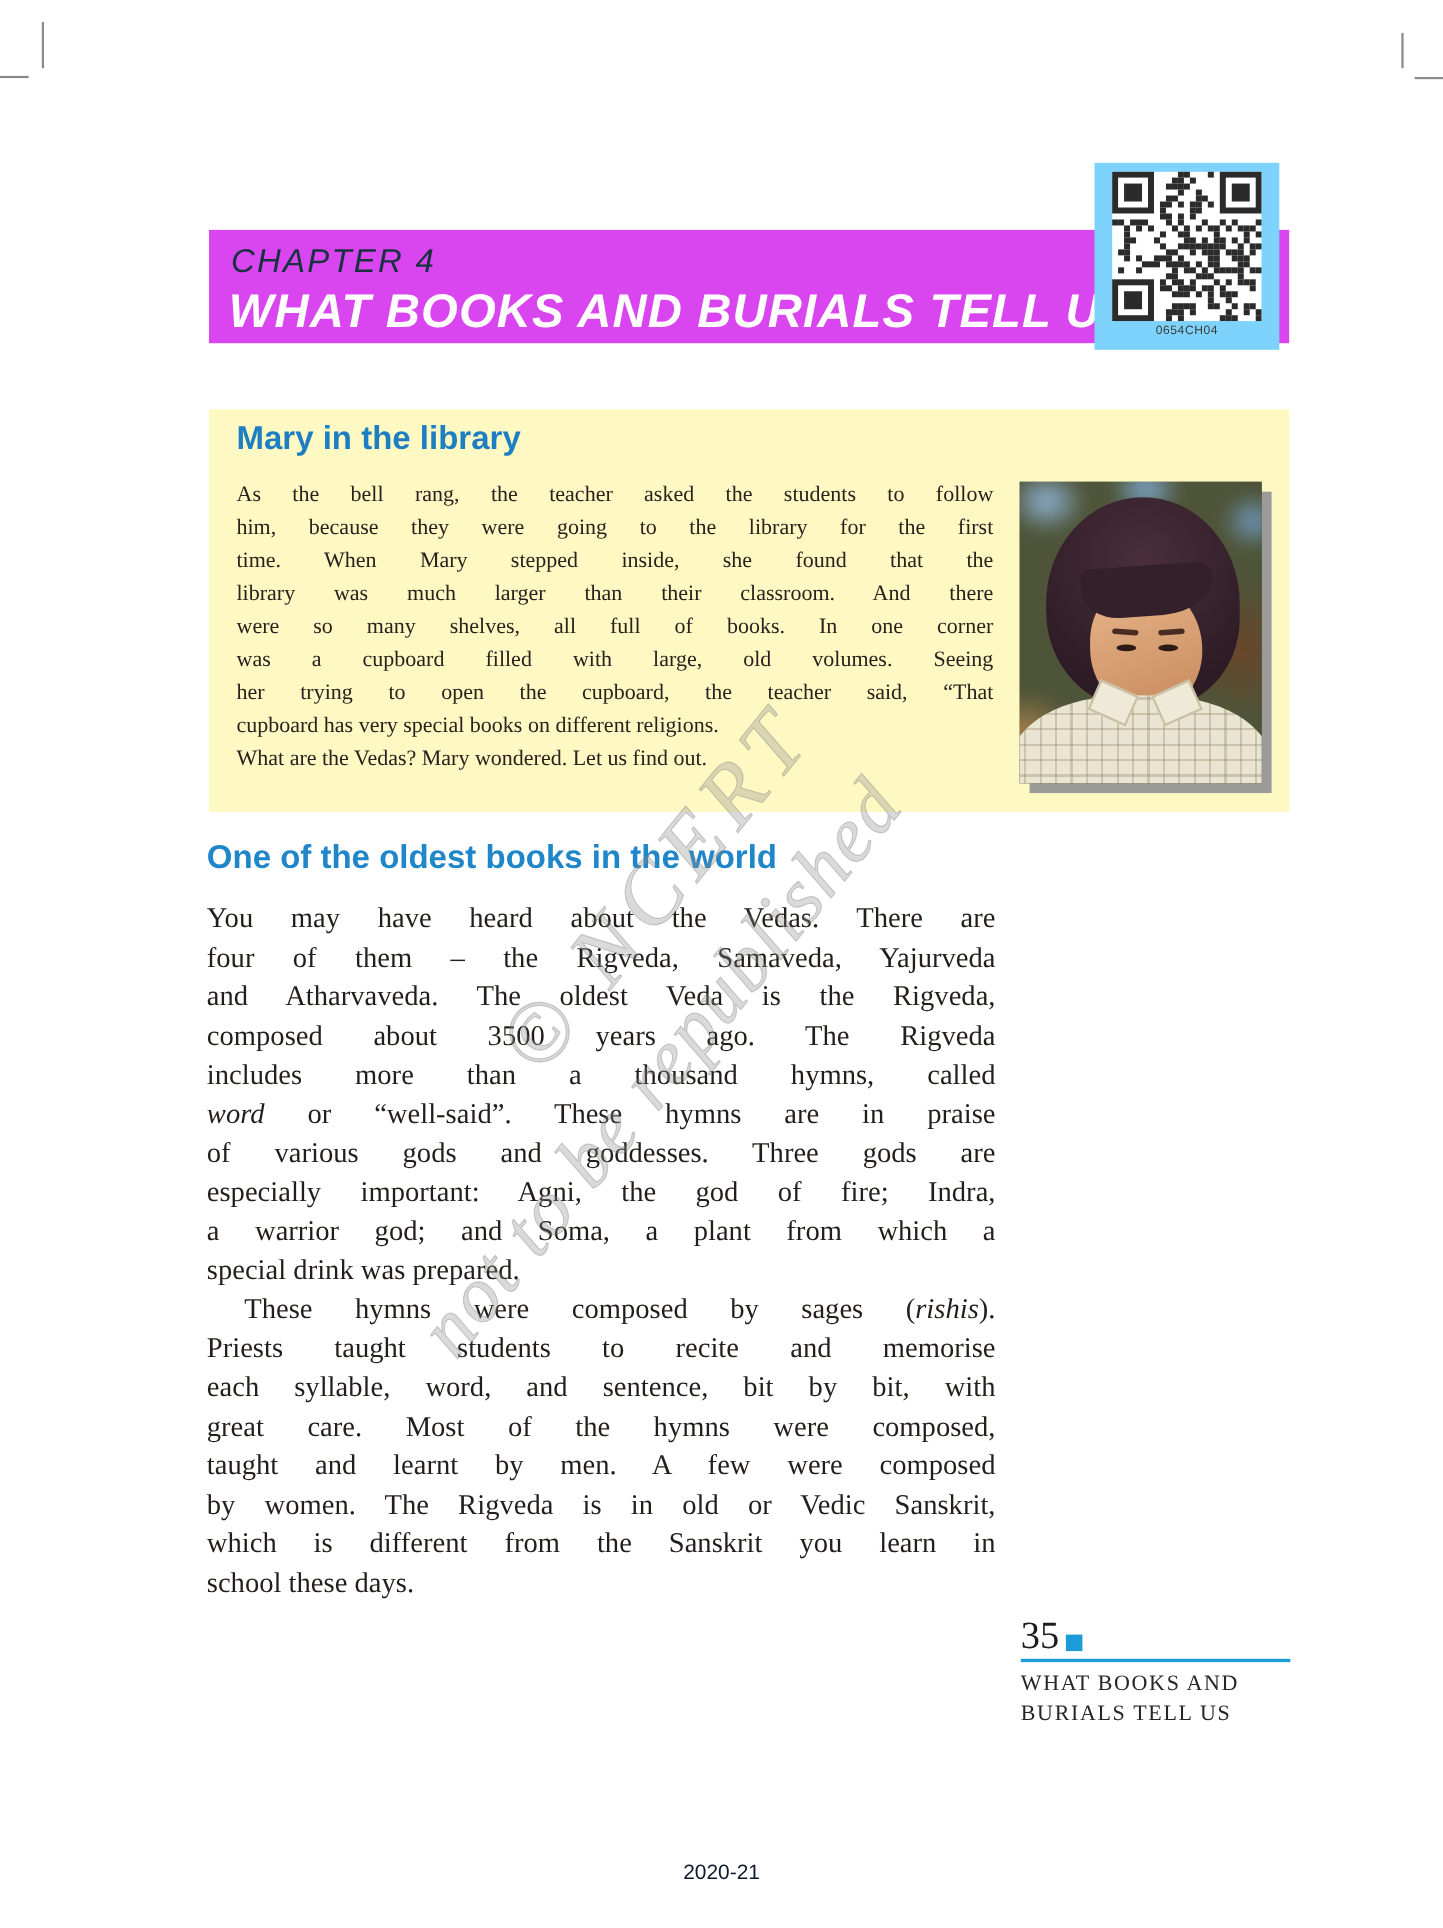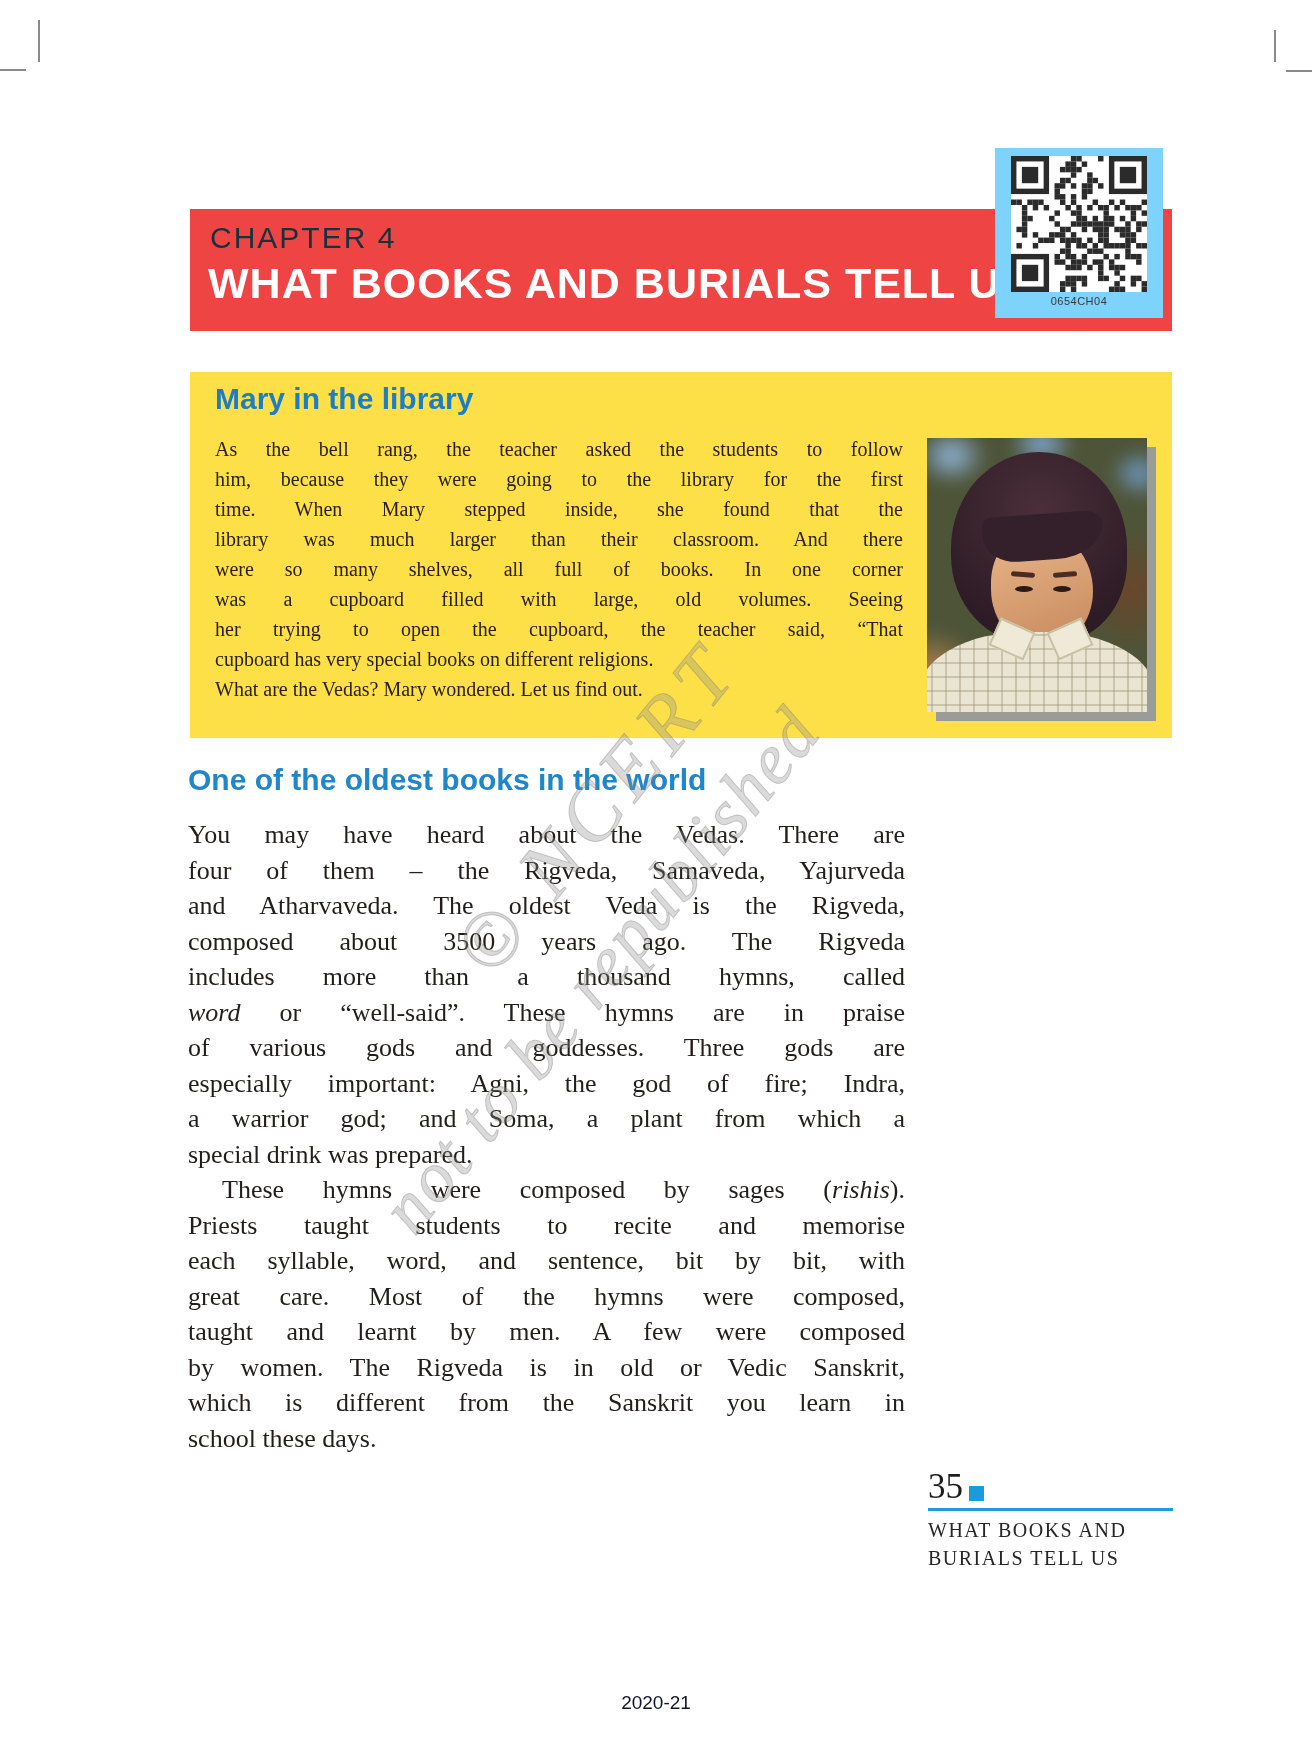--- a/index.html
+++ b/index.html
@@ -3,40 +3,40 @@
 <meta charset="utf-8">
 <style>
   html,body { margin:0; padding:0; background:#ffffff; }
   .page {
     position:relative; width:1312px; height:1753px; background:#ffffff;
     font-family:"Liberation Serif", serif; overflow:hidden;
   }
   
   .crop { position:absolute; background:#8a8a8a; }
   
-  .banner { position:absolute; left:190px; top:209px; width:982px; height:122px; background:#ef4444; }
+  .banner { position:absolute; left:190px; top:209px; width:982px; height:103px; background:#d946ef;font-style:italic; }
   .chapter-label {
     position:absolute; left:20px; top:12px;
     font-family:"Liberation Sans", sans-serif; font-size:30px; letter-spacing:2px;
     color:#16323e;
   }
   .chapter-title {
     position:absolute; left:18px; top:50px;
     font-family:"Liberation Sans", sans-serif; font-size:43px; font-weight:700; letter-spacing:1px;
     color:#ffffff; white-space:nowrap;
   }
   
   .qr-box { position:absolute; left:995px; top:148px; width:168px; height:170px; background:#7dd3fc; z-index:3; }
   .qr-box svg { display:block; margin:8px auto 0 auto; }
   .qr-caption {
     font-family:"Liberation Sans", sans-serif; font-size:11px; color:#3a3a3a;
     text-align:center; margin-top:3px; letter-spacing:0.5px;
   }
   
-  .story-box { position:absolute; left:190px; top:372px; width:982px; height:366px; background:#fde047; }
+  .story-box { position:absolute; left:190px; top:372px; width:982px; height:366px; background:#fef9c3; }
   .story-heading {
     position:absolute; left:25px; top:10px;
     font-family:"Liberation Sans", sans-serif; font-size:30px; font-weight:700; color:#1e7ec2;
   }
   .story-text { position:absolute; left:25px; top:62px; width:688px; }
   .story-line {
     font-size:20px; line-height:30px; height:30px; color:#2a211d;
     text-align:justify; text-align-last:justify; white-space:nowrap;
   }
   .para > .story-line:last-child { text-align-last:left; }

